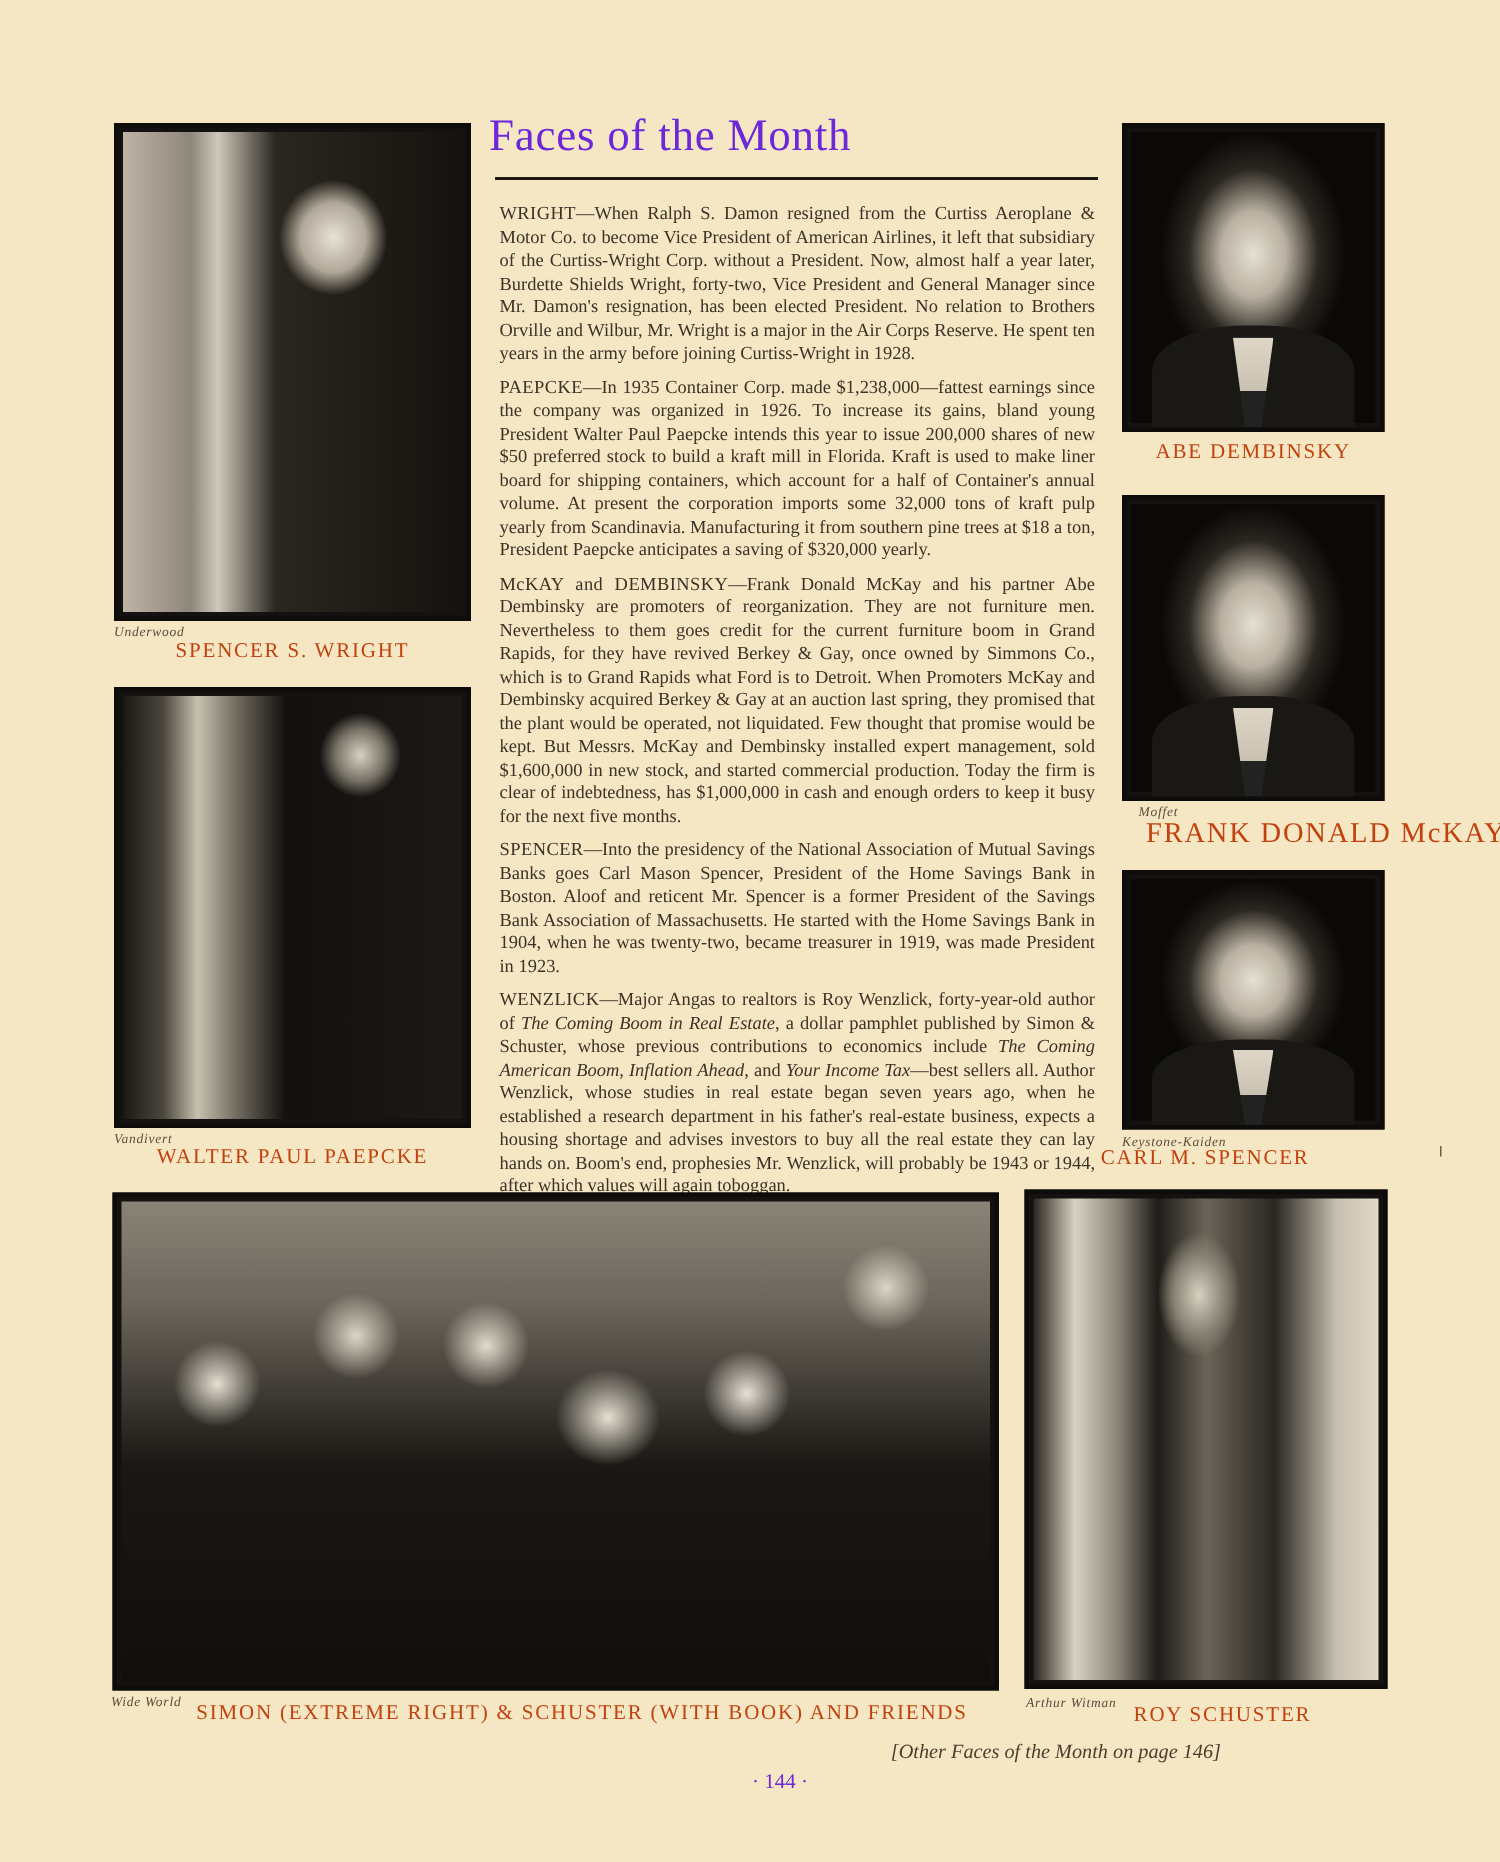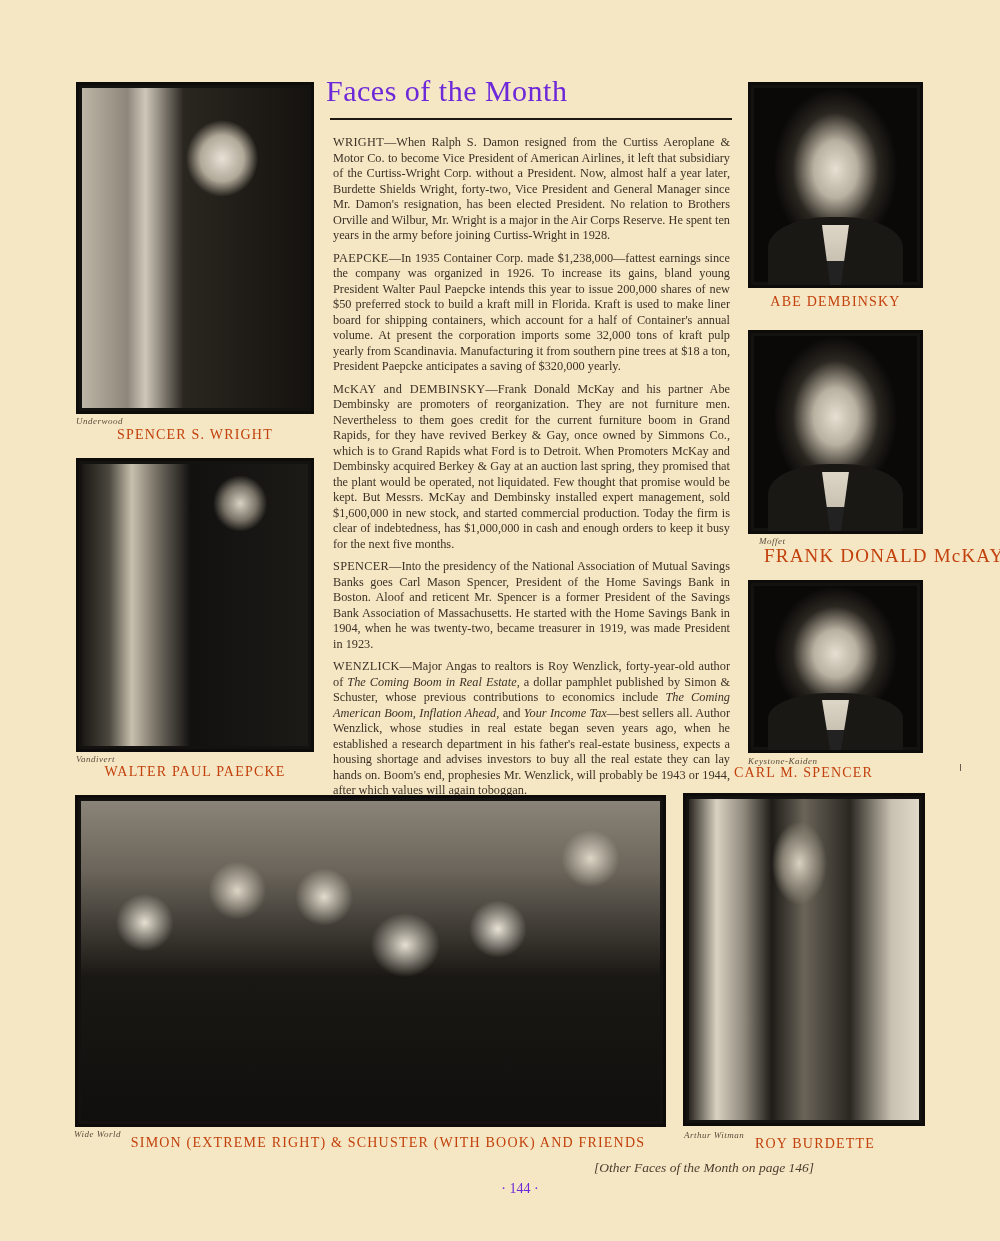--- a/index.html
+++ b/index.html
@@ -155,16 +155,16 @@
 <div class="photo group" style="left:75px; top:795px; width:591px; height:332px;">
   <div class="inner"></div>
 </div>
 <div class="credit" style="left:74px; top:1129px;text-align:center;">Wide World</div>
 <div class="caption" style="left:118px; width:540px; top:1135px;">SIMON (EXTREME RIGHT) &amp; SCHUSTER (WITH BOOK) AND FRIENDS</div>
 
 <div class="photo wenzlick" style="left:683px; top:793px; width:242px; height:333px;">
   <div class="inner"></div>
 </div>
 <div class="credit" style="left:684px; top:1130px;">Arthur Witman</div>
-<div class="caption" style="left:740px; width:150px; top:1136px;">ROY BURDETTE</div>
+<div class="caption" style="left:740px; width:150px; top:1136px;">ROY SCHUSTER</div>
 
 <div class="footer-ref">[Other Faces of the Month on page 146]</div>
 <div class="page-num">· 144 ·</div>
 
 </body></html>

